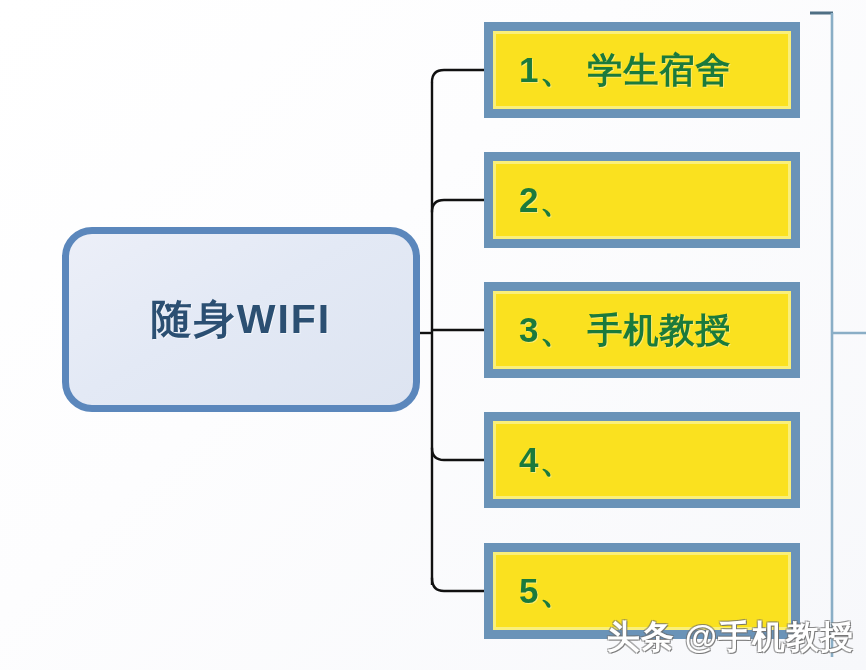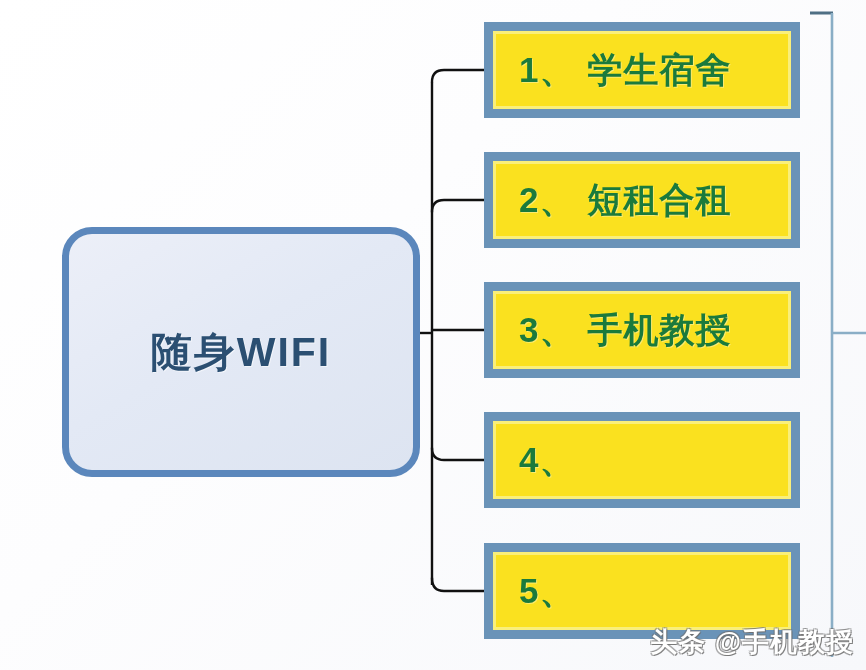--- a/index.html
+++ b/index.html
@@ -20,21 +20,21 @@
     overflow: hidden;
     background: linear-gradient(135deg, #ffffff 0%, #fdfdfe 40%, #f7f8fb 100%);
   }
 
   
   #root-node {
     position: absolute;
     left: 62px;
     top: 227px;
     width: 358px;
-    height: 250px;
+    height: 185px;
     box-sizing: border-box;
     border: 7px solid #5b87bc;
     border-radius: 30px;
     background: linear-gradient(150deg, #eceff8 0%, #e3e9f5 45%, #dde4f1 100%);
     display: flex;
     flex-direction: column;
     align-items: center;
     justify-content: center;
   }
   .root-line {
@@ -96,21 +96,21 @@
     width: 866px;
     height: 670px;
     pointer-events: none;
   }
 
   
   #watermark {
     position: absolute;
     right: 12px;
     bottom: 10px;
-    font-size: 27px;
+    font-size: 33px;
     font-weight: bold;
     color: #ffffff;
     text-shadow:
       1px 1px 0 rgba(110,110,110,0.85),
      -1px 1px 0 rgba(110,110,110,0.55),
       1px -1px 0 rgba(110,110,110,0.55),
      -1px -1px 0 rgba(110,110,110,0.55);
     white-space: nowrap;
     letter-spacing: 1px;
   }
@@ -147,21 +147,20 @@
 
   <div class="branch-box" id="box-0">
     <div class="branch-inner"></div>
     <span class="branch-text branch-num">1、</span>
     <span class="branch-text">学生宿舍</span>
   </div>
 
   <div class="branch-box" id="box-1">
     <div class="branch-inner"></div>
     <span class="branch-text branch-num">2、</span>
-    <span class="branch-text">短租合租</span>
   </div>
 
   <div class="branch-box" id="box-2">
     <div class="branch-inner"></div>
     <span class="branch-text branch-num">3、</span>
     <span class="branch-text">手机教授</span>
   </div>
 
   <div class="branch-box" id="box-3">
     <div class="branch-inner"></div>

